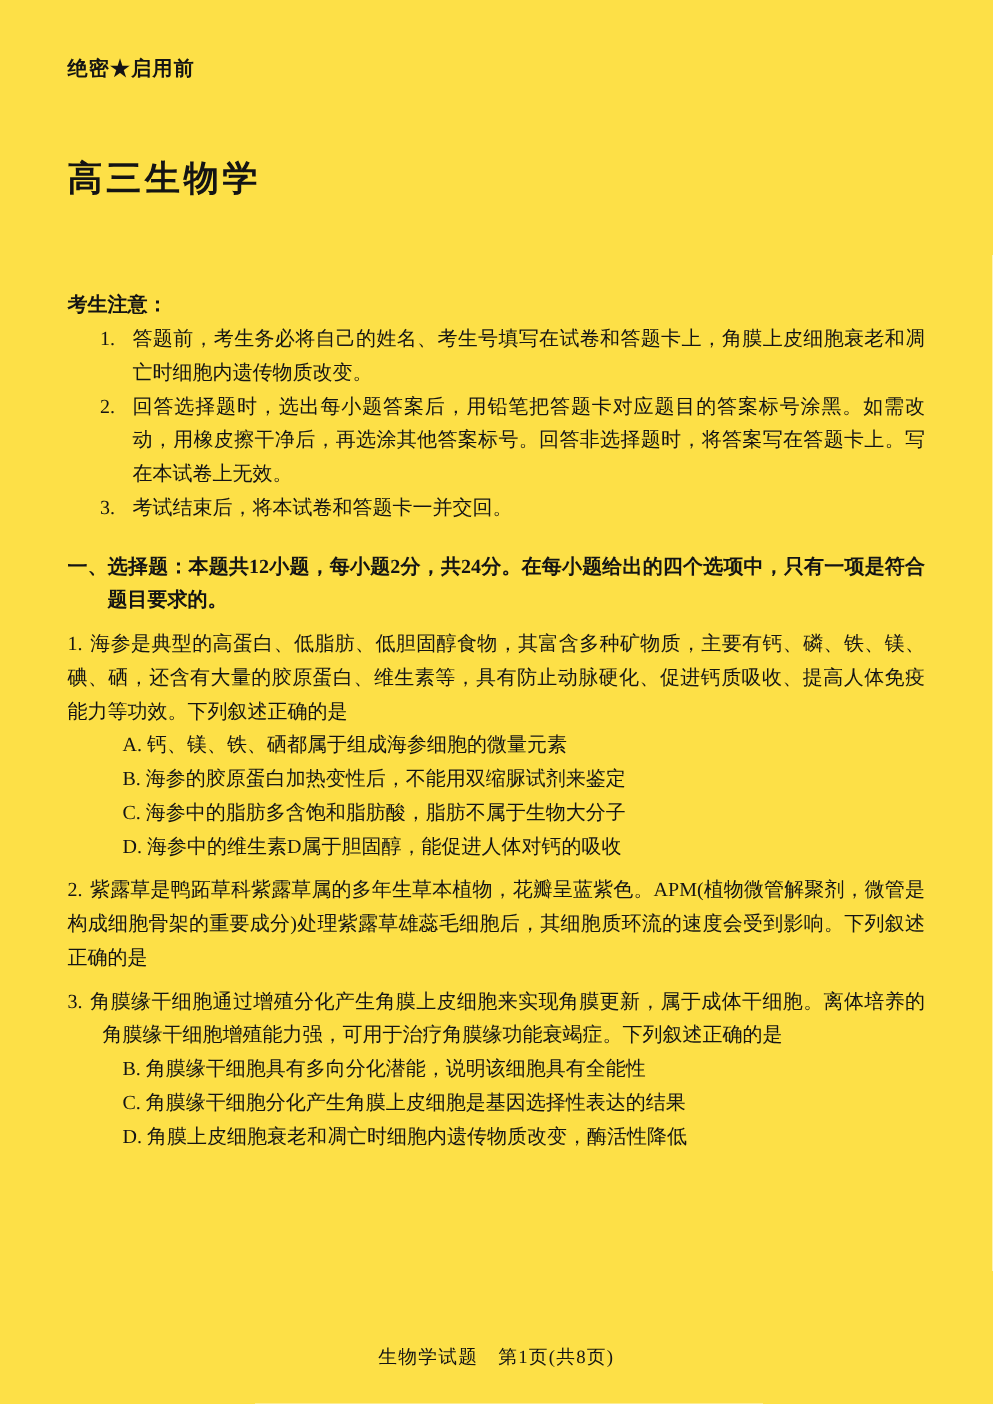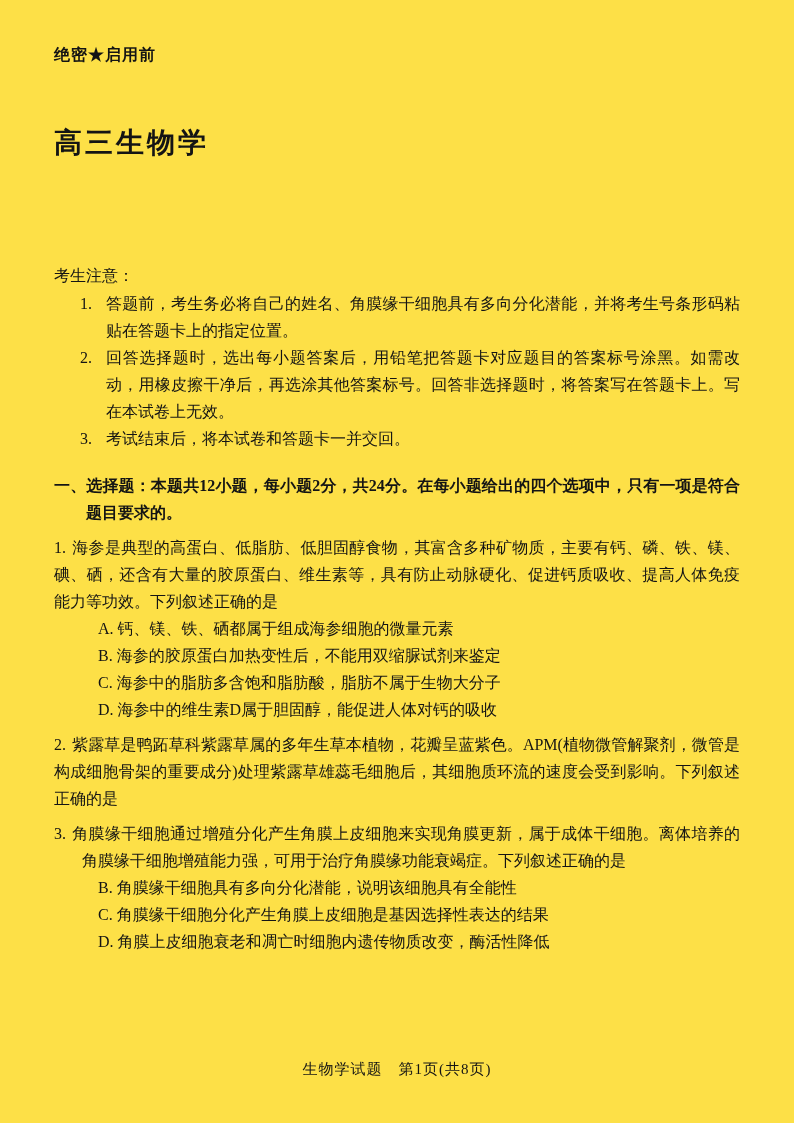--- a/index.html
+++ b/index.html
@@ -24,23 +24,23 @@
     letter-spacing: 1px;
   }
   .page-title {
     margin-top: 58px;
     text-align: left;
     font-size: 28px;
     font-weight: bold;
     letter-spacing: 3px;
   }
   .notice-heading {
-    margin-top: 104px;
+    margin-top: 72px;
     font-size: 16px;
-    font-weight: normal;
+    font-weight: bold;
   }
   .notice-list {
     margin-top: 3px;
     margin-left: 26px;
   }
   .notice-item {
     display: flex;
     font-size: 16px;
     line-height: 27px;
   }
@@ -81,21 +81,21 @@
   }
   .option {
     margin-left: 44px;
     font-size: 16px;
     line-height: 27px;
     text-align: justify;
   }
   .page-footer {
     position: absolute;
     left: 0;
-    bottom: 44px;
+    bottom: 28px;
     width: 100%;
     text-align: center;
     font-size: 15px;
     letter-spacing: 1px;
     margin-top: 48px;
   }
 </style>
 </head>
 <body>
 
@@ -103,21 +103,21 @@
 
   <div class="secrecy">绝密★启用前</div>
 
   <div class="page-title">高三生物学</div>
 
   <div class="notice-heading">考生注意：</div>
 
   <div class="notice-list">
     <div class="notice-item">
       <span class="notice-num">1.</span>
-      <span class="notice-text">答题前，考生务必将自己的姓名、角膜缘干细胞具有多向分化潜能，并将考生号条形码粘贴在答题卡上的指定位置。</span>
+      <span class="notice-text">答题前，考生务必将自己的姓名、考生号填写在试卷和答题卡上，角膜上皮细胞衰老和凋亡时细胞内遗传物质改变。</span>
     </div>
     <div class="notice-item">
       <span class="notice-num">2.</span>
       <span class="notice-text">回答选择题时，选出每小题答案后，用铅笔把答题卡对应题目的答案标号涂黑。如需改动，用橡皮擦干净后，再选涂其他答案标号。回答非选择题时，将答案写在答题卡上。写在本试卷上无效。</span>
     </div>
     <div class="notice-item">
       <span class="notice-num">3.</span>
       <span class="notice-text">考试结束后，将本试卷和答题卡一并交回。</span>
     </div>
   </div>

